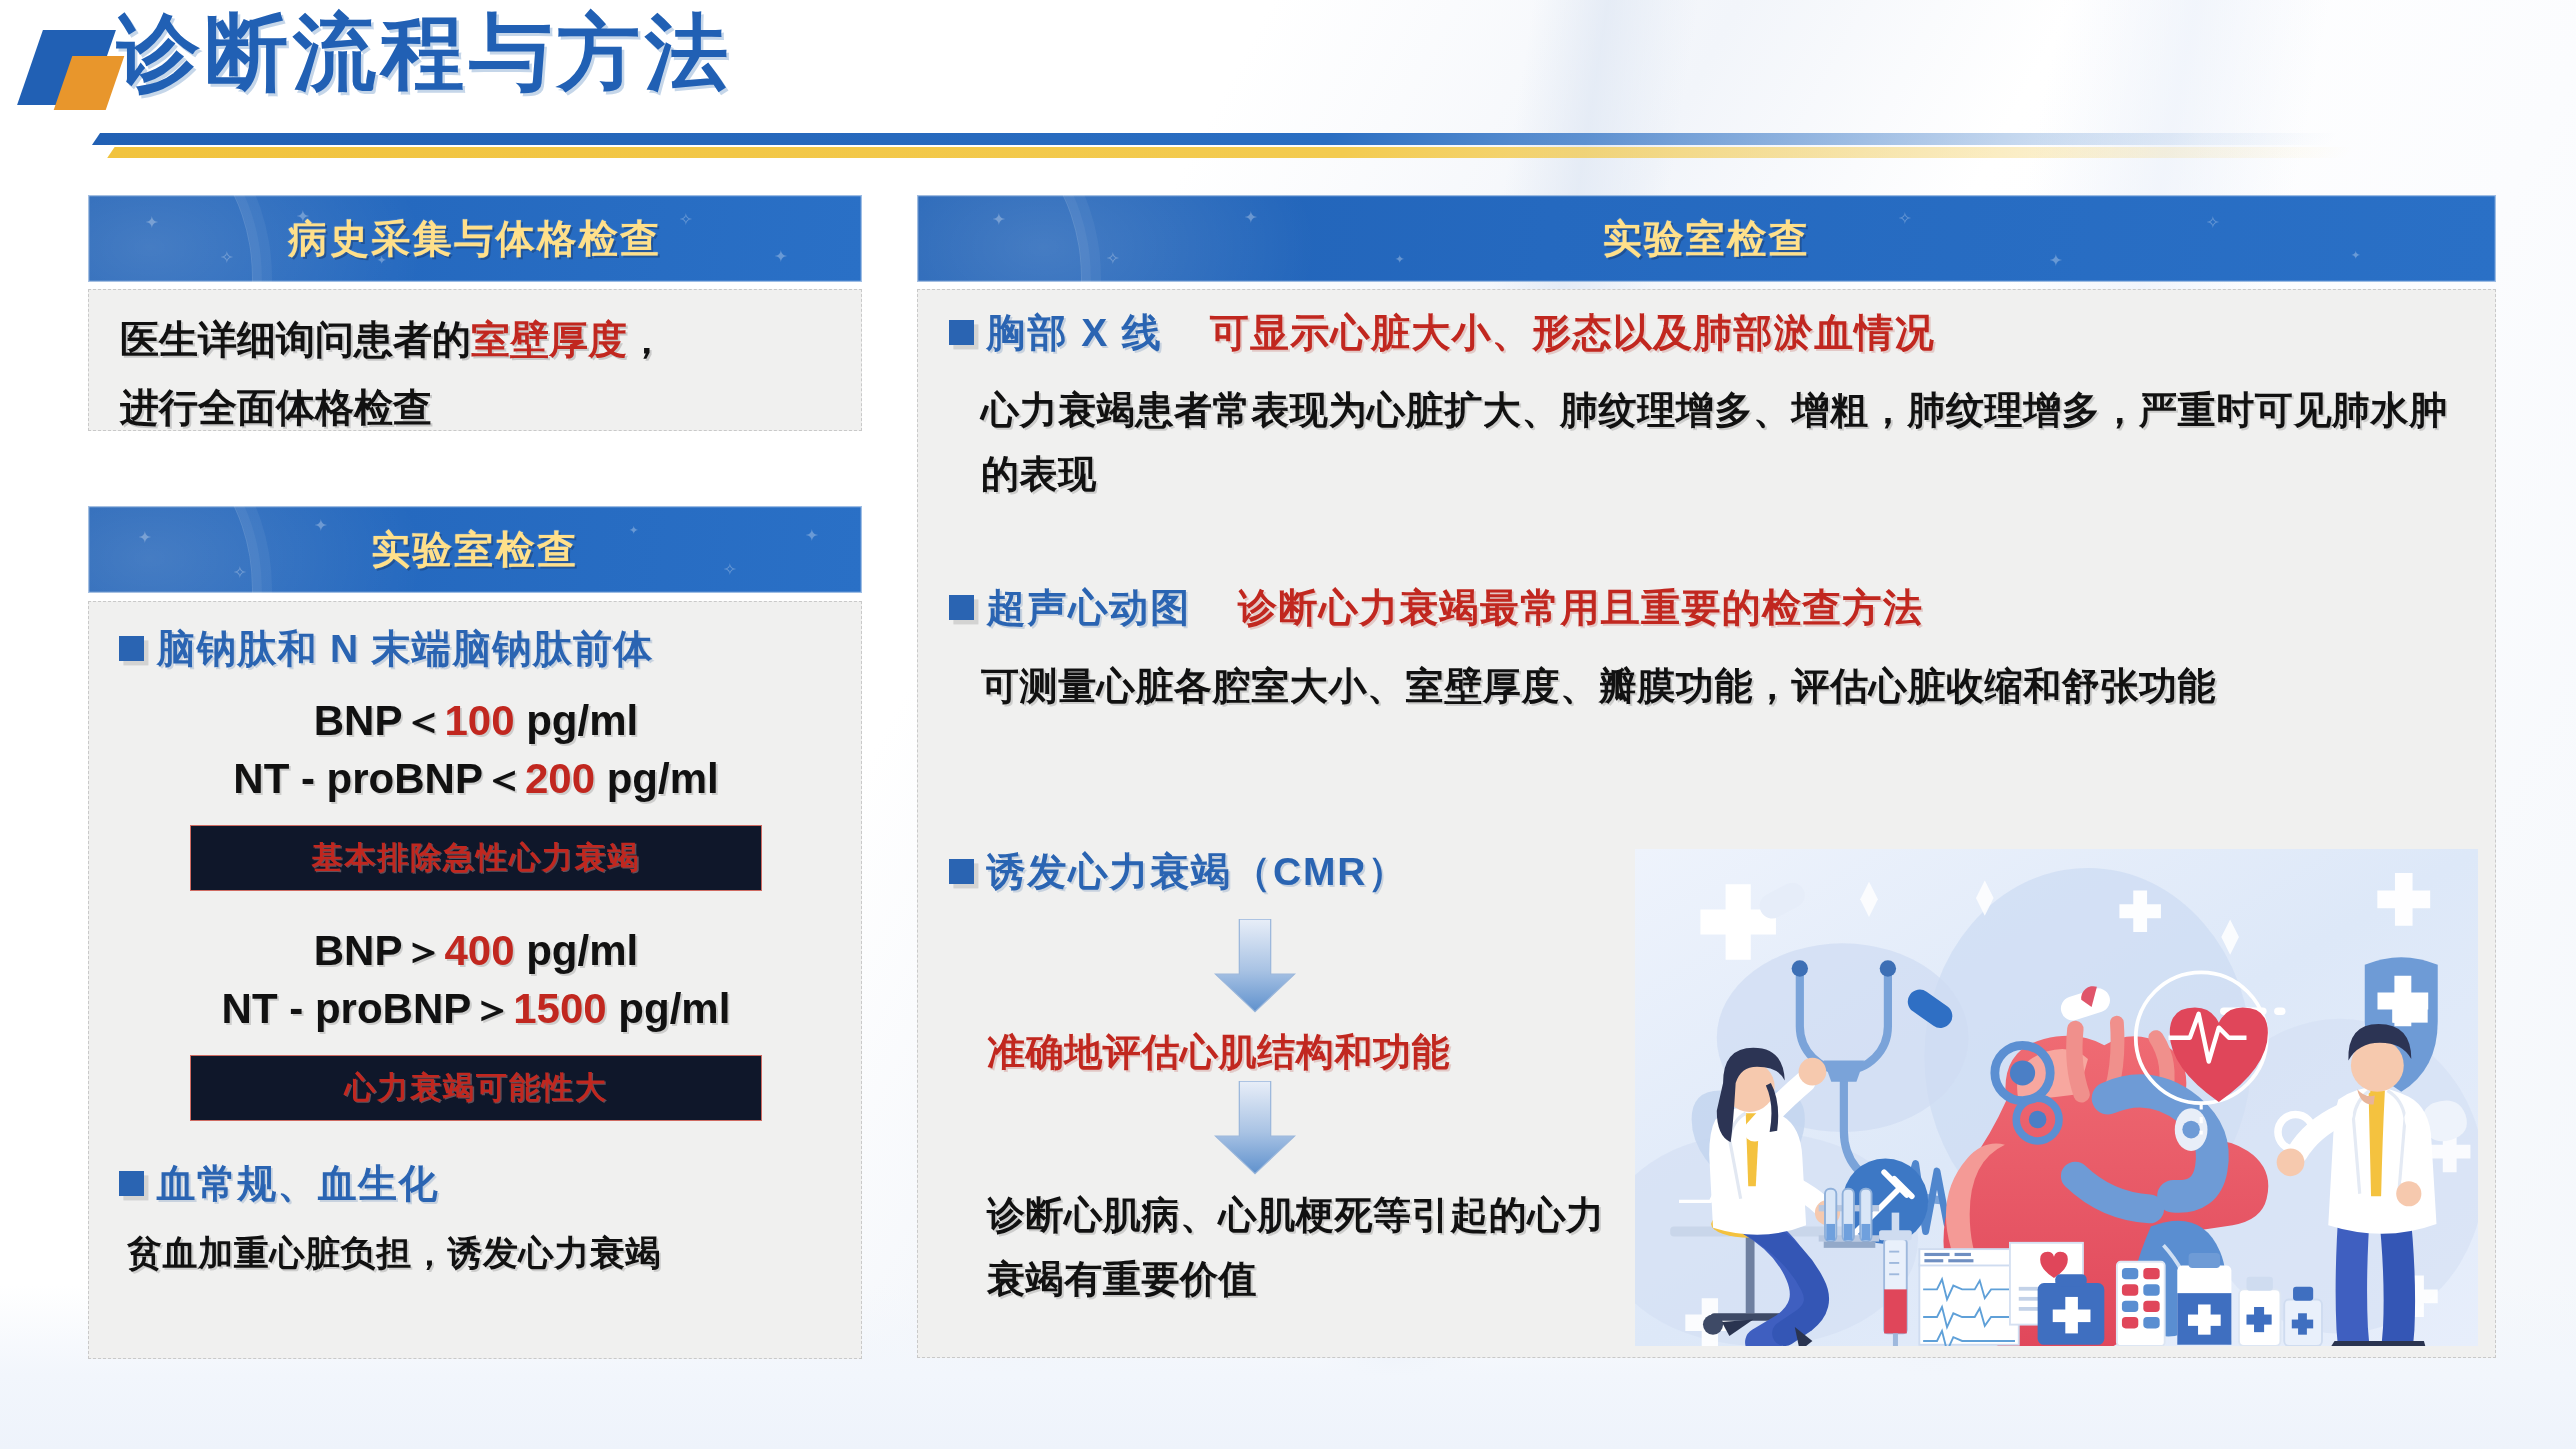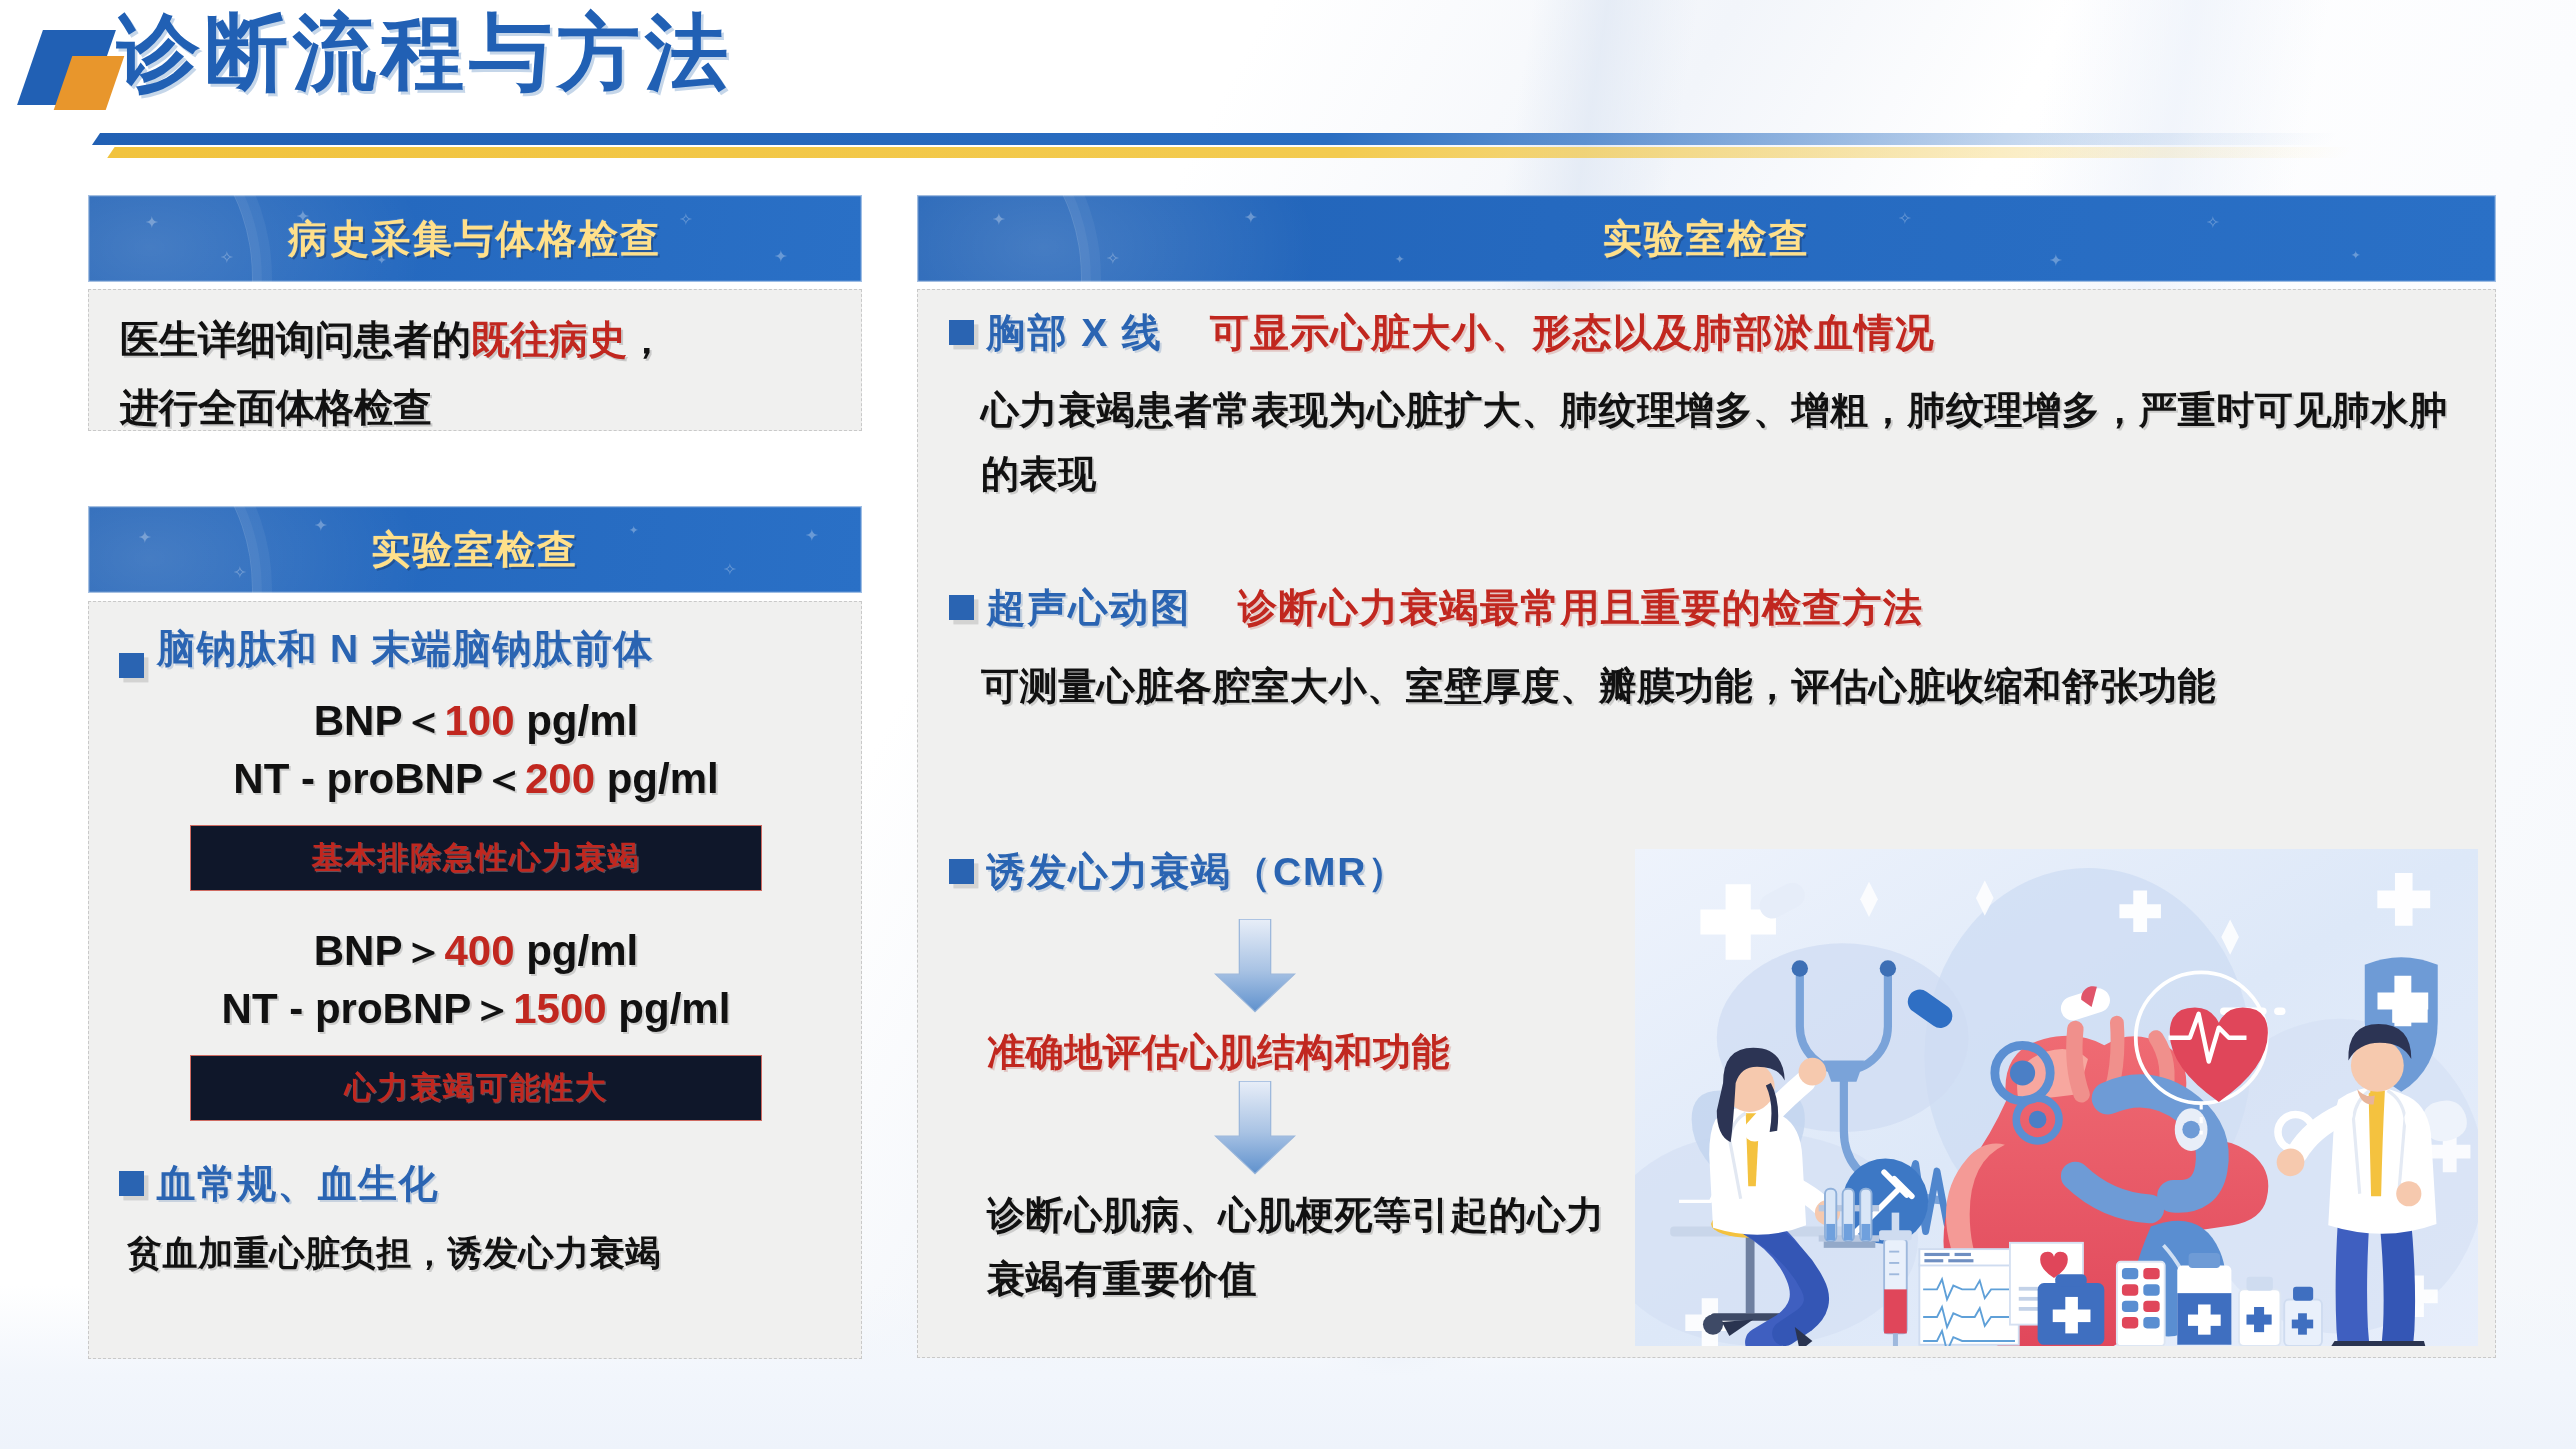--- a/index.html
+++ b/index.html
@@ -121,37 +121,37 @@
   <div class="arc"></div>
   <span class="spark" style="left:57px;top:19px;">✦</span>
   <span class="spark" style="left:132px;top:54px;">✧</span>
   <span class="spark" style="left:208px;top:12.6px;">✦</span>
   <span class="spark" style="left:289px;top:60px;font-size:11.3px;">✦</span>
   <span class="spark" style="left:591px;top:16.4px;">✧</span>
   <span class="spark" style="left:686px;top:53px;">✦</span>
   <span class="htxt">病史采集与体格检查</span>
 </div>
 <div class="panel-body" id="lp1-body">
-  <div class="hist-text"><span>医生详细询问患者的</span><span class="red">既往病史</span><span>，</span><br><span>进行全面体格检查</span></div>
+  <div class="hist-text"><span>医生详细询问患者的</span><span class="red">室壁厚度</span><span>，</span><br><span>进行全面体格检查</span></div>
 </div>
 
 <div class="panel-head" id="lp2-head">
   <div class="arc"></div>
   <span class="spark" style="left:50px;top:22.6px;">✦</span>
   <span class="spark" style="left:145px;top:58px;">✧</span>
   <span class="spark" style="left:226px;top:11.3px;">✦</span>
   <span class="spark" style="left:541px;top:19px;font-size:11.3px;">✦</span>
   <span class="spark" style="left:635px;top:55px;">✧</span>
   <span class="spark" style="left:717px;top:21.4px;">✦</span>
   <span class="htxt">实验室检查</span>
 </div>
 
 <div class="panel-body" id="lp2-body">
 
-  <div class="bullet-row" style="left:30px;top:17.6px;width:717px;align-items:flex-end;">
+  <div class="bullet-row" style="left:30px;top:17.6px;width:717px;">
     <div class="bsq"></div>
     <div class="btitle">脑钠肽和 N 末端脑钠肽前体</div>
   </div>
 
   <div class="bnp-line" style="left:0;top:94px;"><span>BNP＜</span><span class="num">100</span><span> pg/ml</span></div>
 
   <div class="bnp-line" style="left:0;top:152px;"><span>NT - proBNP＜</span><span class="num">200</span><span> pg/ml</span></div>
 
   <div class="redbox" style="left:101px;top:223px;width:572px;height:66px;">基本排除急性心力衰竭</div>
 

